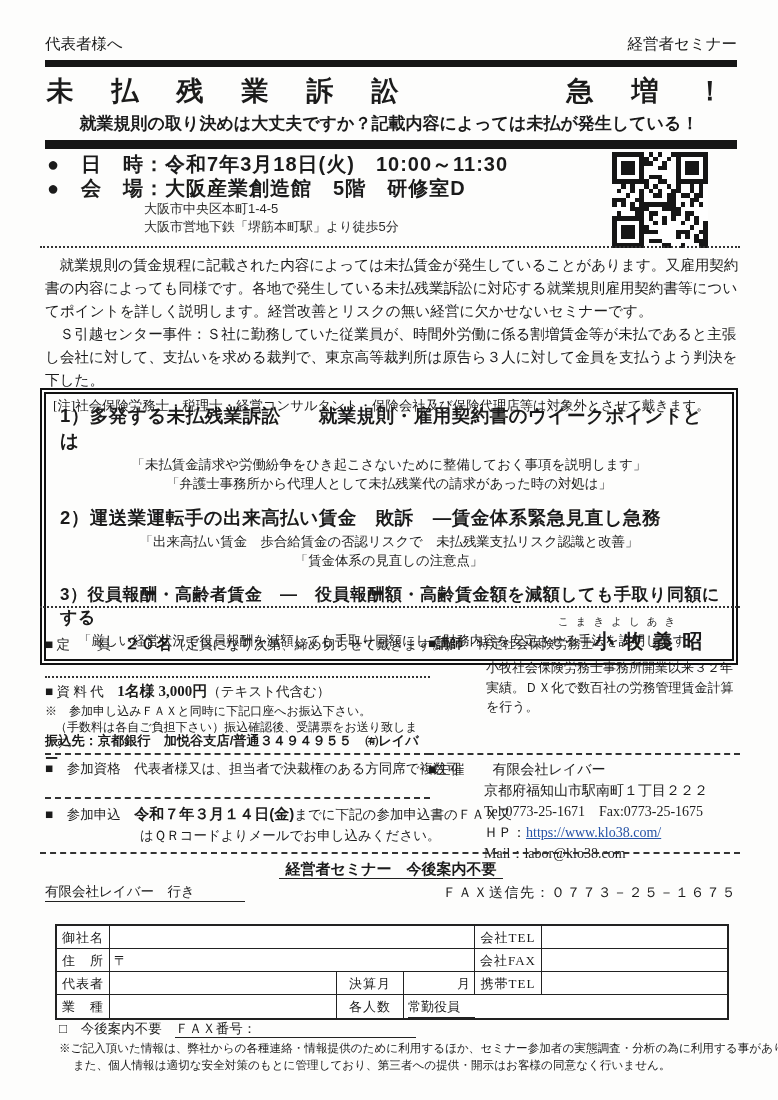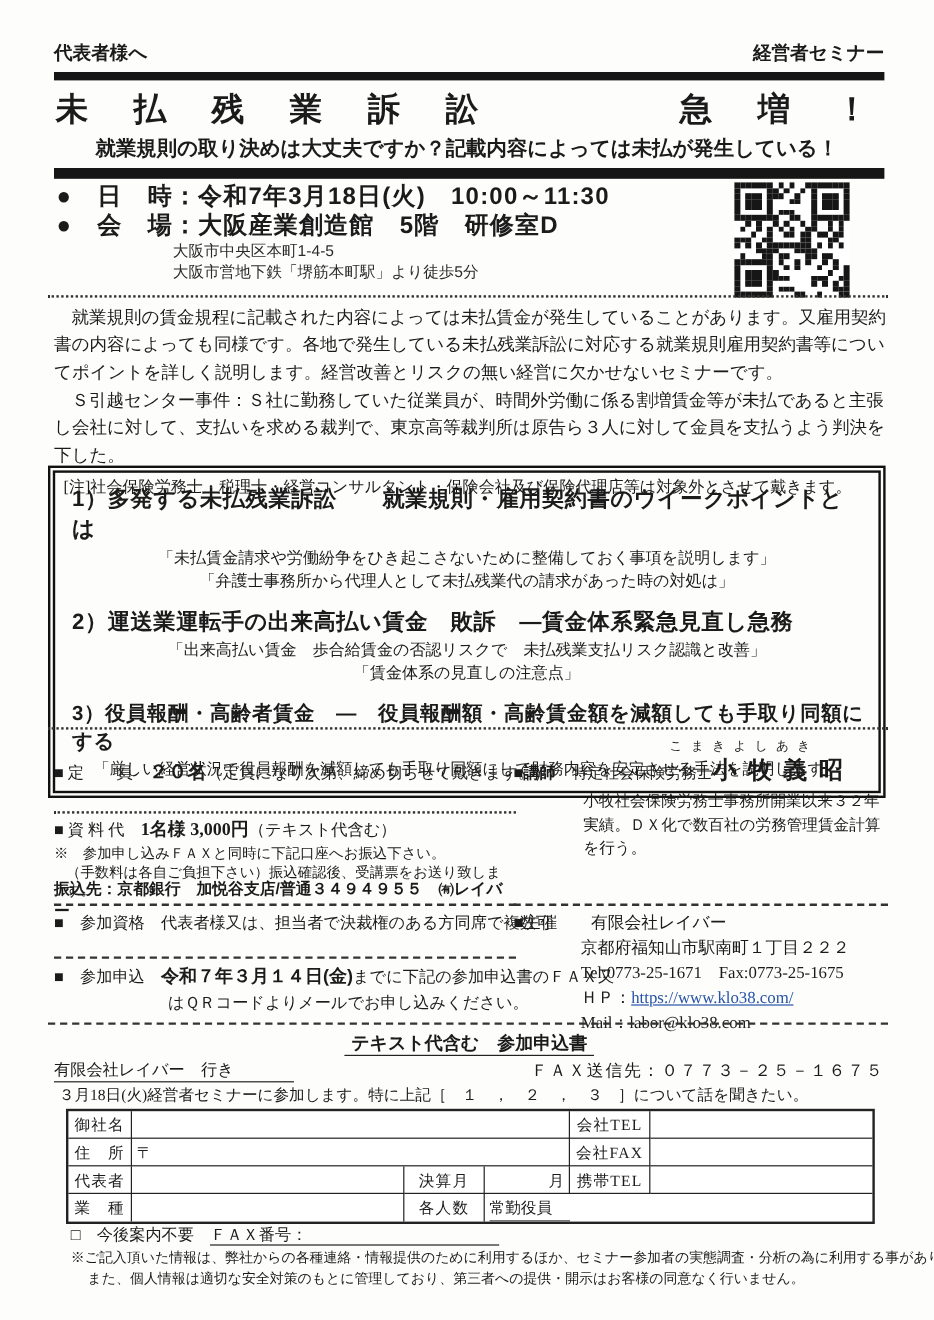--- a/index.html
+++ b/index.html
@@ -6,21 +6,21 @@
   body{
     width:778px;height:1100px;position:relative;background:#fdfdfc;
     font-family:"Liberation Sans","DejaVu Sans",sans-serif;color:#1b1b1b;
     -webkit-font-smoothing:antialiased;overflow:hidden;
   }
   .serif{font-family:"Liberation Serif","DejaVu Serif",serif;}
   .abs{position:absolute;}
 
   
   .header-row{top:34px;left:45px;width:692px;display:flex;justify-content:space-between;
-    font-size:15.5px;font-weight:bold;}
+    font-size:15.5px;font-weight:normal;}
   .bar1{top:60px;left:45px;width:692px;height:7px;background:#161616;}
   .main-title{top:73px;left:0;width:778px;text-align:center;font-size:27px;font-weight:bold;
     letter-spacing:38px;white-space:pre;text-indent:30px;}
   .subtitle{top:112px;left:0;width:778px;text-align:center;font-size:17px;font-weight:bold;}
   .bar2{top:140px;left:45px;width:692px;height:9px;background:#161616;}
 
   
   .event{top:153px;left:47px;width:560px;}
   .event .big{font-size:20px;font-weight:600;line-height:1.18;letter-spacing:1px;}
   .event .addr{font-size:13px;padding-left:97px;line-height:1.35;color:#2b2b2b;}
@@ -404,26 +404,25 @@
     <div class="sub">
       <span>ＨＰ：</span><a href="#">https://www.klo38.com/</a>
     </div>
     <div class="sub">Mail：labor@klo38.com</div>
   </div>
 </div>
 
 <div class="abs dashed sep3"></div>
 
 <div class="abs form serif">
-  <div class="abs form-title"><span>テキスト代含む　参加申込書</span></div>
+  <div class="abs form-title"><span>経営者セミナー　今後案内不要</span></div>
   <div class="abs addr-row">
     <span class="addressee">有限会社レイバー　行き</span>
     <span class="faxto">ＦＡＸ送信先：０７７３－２５－１６７５</span>
   </div>
-  <div class="abs statement">３月18日(火)経営者セミナーに参加します。特に上記［　１　，　２　，　３　］について話を聞きたい。</div>
 
   <div class="abs optout">
     <span>□</span><span>　今後案内不要　</span><span class="u">ＦＡＸ番号：</span>
   </div>
 
   <div class="abs ftable">
     <div class="cell lab">御社名</div>
     <div class="cell" style="grid-column:2/5"></div>
     <div class="cell lab">会社TEL</div>
     <div class="cell last"></div>

